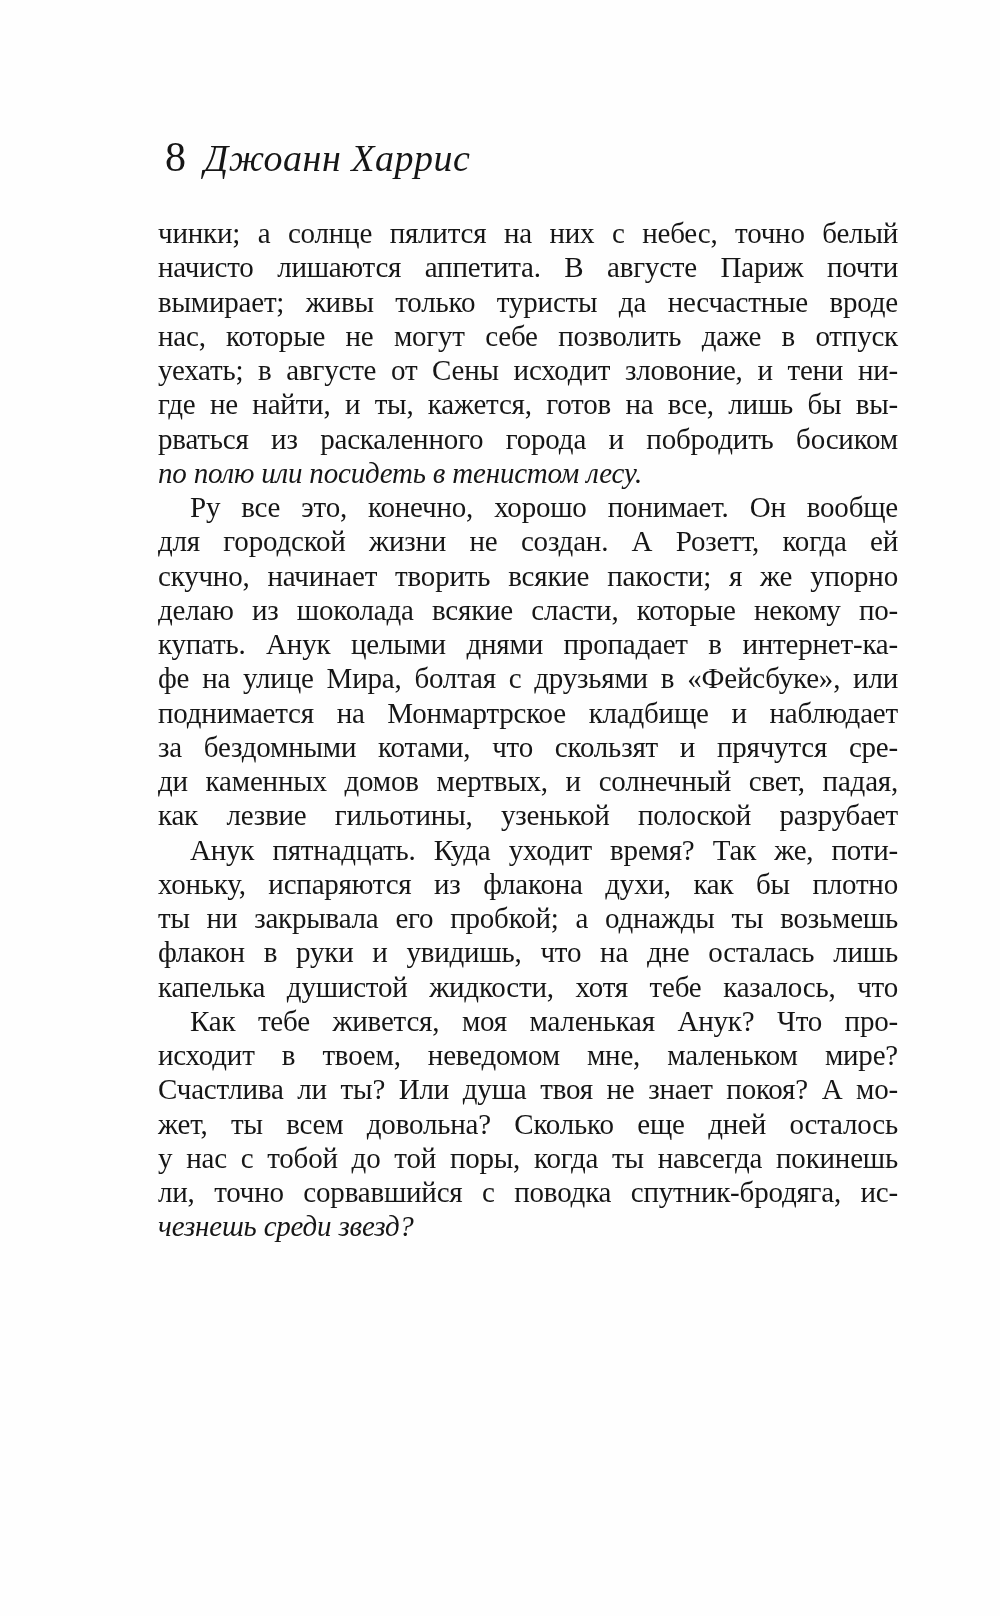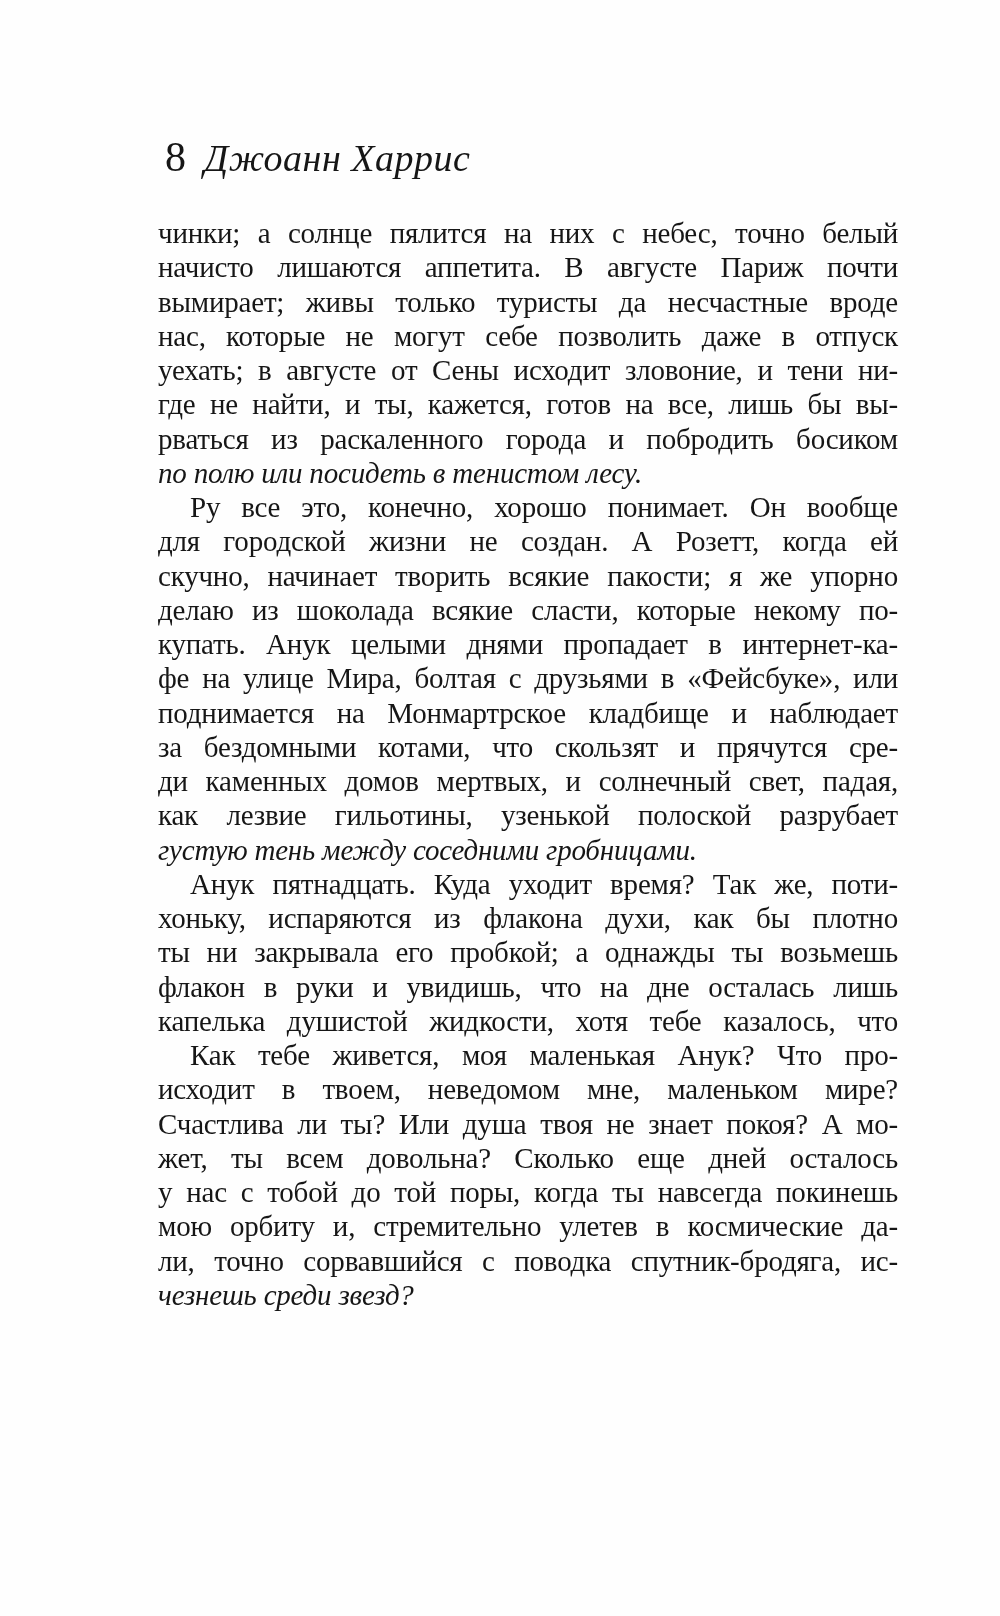--- a/index.html
+++ b/index.html
@@ -80,28 +80,26 @@
       <div class="line indent">Ру все это, конечно, хорошо понимает. Он вообще</div>
       <div class="line">для городской жизни не создан. А Розетт, когда ей</div>
       <div class="line">скучно, начинает творить всякие пакости; я же упорно</div>
       <div class="line">делаю из шоколада всякие сласти, которые некому по-</div>
       <div class="line">купать. Анук целыми днями пропадает в интернет-ка-</div>
       <div class="line">фе на улице Мира, болтая с друзьями в «Фейсбуке», или</div>
       <div class="line">поднимается на Монмартрское кладбище и наблюдает</div>
       <div class="line">за бездомными котами, что скользят и прячутся сре-</div>
       <div class="line">ди каменных домов мертвых, и солнечный свет, падая,</div>
       <div class="line">как лезвие гильотины, узенькой полоской разрубает</div>
-      <div class="line para-end">густую тень между соседними гробницами.</div>
       <div class="line indent">Анук пятнадцать. Куда уходит время? Так же, поти-</div>
       <div class="line">хоньку, испаряются из флакона духи, как бы плотно</div>
       <div class="line">ты ни закрывала его пробкой; а однажды ты возьмешь</div>
       <div class="line">флакон в руки и увидишь, что на дне осталась лишь</div>
       <div class="line">капелька душистой жидкости, хотя тебе казалось, что</div>
       <div class="line indent">Как тебе живется, моя маленькая Анук? Что про-</div>
       <div class="line">исходит в твоем, неведомом мне, маленьком мире?</div>
       <div class="line">Счастлива ли ты? Или душа твоя не знает покоя? А мо-</div>
       <div class="line">жет, ты всем довольна? Сколько еще дней осталось</div>
       <div class="line">у нас с тобой до той поры, когда ты навсегда покинешь</div>
-      <div class="line">мою орбиту и, стремительно улетев в космические да-</div>
       <div class="line">ли, точно сорвавшийся с поводка спутник-бродяга, ис-</div>
       <div class="line para-end">чезнешь среди звезд?</div>
     </main>
 </div>
 
 </body></html>

